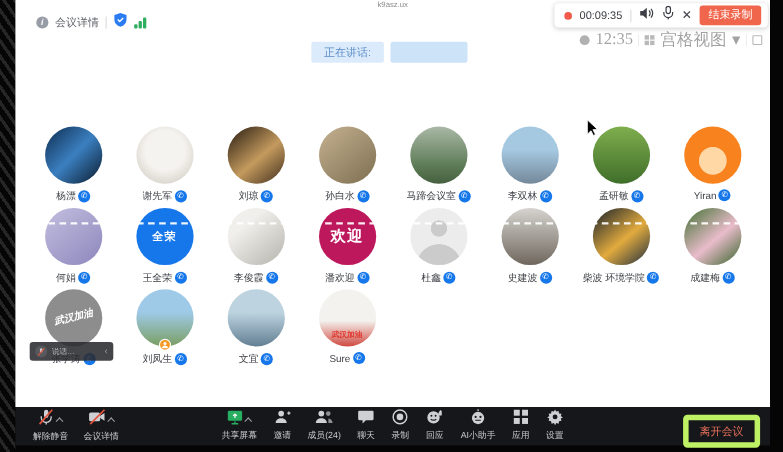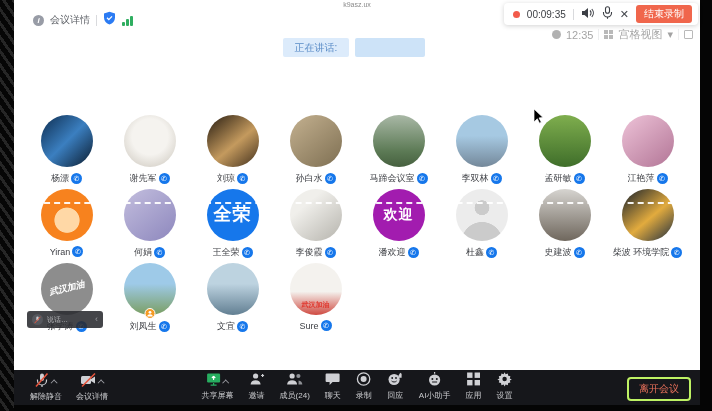--- a/index.html
+++ b/index.html
@@ -27,21 +27,21 @@
   .rec-panel { position:absolute; right:2px; top:3px; height:22px; background:#fff; border-radius:4px;
     box-shadow:0 1px 5px rgba(0,0,0,.18); display:flex; align-items:center; gap:7px; padding:0 6px 0 9px; }
   .rec-dot { width:7px; height:7px; border-radius:50%; background:#f25b4b; }
   .rec-time { font-size:10px; color:#3a3d42; }
   .rec-x { font-size:11px; color:#44474d; line-height:1; cursor:default; }
   .rec-end { background:#f0664c; color:#fff; font-size:10px; border:none; border-radius:3px;
              padding:3px 8px; line-height:1.2; }
 
   
   .view-row { position:absolute; right:7px; top:27px; display:flex; align-items:center; gap:5px;
-              opacity:.45; font-size:11px; color:#333; }
+              opacity:.45; font-size:15px; color:#333;font-family:Liberation Serif, serif; }
   .vr-circle { width:9px; height:9px; border-radius:50%; background:#555; }
   .gicon { width:9px; height:9px;
     background:linear-gradient(#666,#666) left top/4px 4px no-repeat,
                linear-gradient(#666,#666) right top/4px 4px no-repeat,
                linear-gradient(#666,#666) left bottom/4px 4px no-repeat,
                linear-gradient(#666,#666) right bottom/4px 4px no-repeat; }
   .fsicon { width:9px; height:9px; border:1.2px solid #666; border-radius:1px; }
 
   
   .pills { position:absolute; left:269px; top:38px; display:flex; gap:6px; }
@@ -88,21 +88,21 @@
   .toolbar { position:absolute; left:14px; top:370px; width:686px; height:35px; background:#16171b;
              display:flex; align-items:center; }
   .tb-left { display:flex; gap:14px; margin-left:16px; }
   .tb-item { display:flex; flex-direction:column; align-items:center; gap:1px; cursor:default; }
   .tb-iconrow { display:flex; align-items:center; gap:3px; height:16px; }
   .tb-caret { width:5px; height:5px; border-left:1.2px solid #9a9ca2; border-top:1.2px solid #9a9ca2;
               transform:rotate(45deg) translateY(2px); }
   .tb-label { font-size:8px; color:#c9cacd; white-space:nowrap; }
   .tb-center { position:absolute; left:50%; top:3px; transform:translateX(-50%); display:flex; gap:15px; }
   .leave-btn { position:absolute; right:9px; top:7px; background:transparent; color:#e8705a;
-    border:2px solid #bef264; border-radius:4px; font-size:10px; padding:3px 10px; }
+    border:5px solid #bef264; border-radius:4px; font-size:10px; padding:3px 10px; }
 </style>
 </head>
 <body>
 
 <div class="screen">
   <div class="left-stripe"></div>
 
   <div class="window">
     <div class="title">k9asz.ux</div>
 
@@ -198,58 +198,51 @@
           </div>
         </div>
         <div class="cell">
           <div class="avatar" style="background: linear-gradient(rgb(127, 174, 78), rgb(63, 110, 42));"></div>
           <div class="nameline">
             <span class="pname">孟研敏</span>
             <span class="pbadge">✆</span>
           </div>
         </div>
         <div class="cell">
-          <div class="avatar" style="background: linear-gradient(140deg, rgb(238, 195, 216), rgb(178, 117, 150));"></div>
-          <div class="nameline">
-            <span class="pname">江艳萍</span>
-            <span class="pbadge">✆</span>
-          </div>
-        </div>
-        <div class="cell">
           <div class="avatar" style="background: radial-gradient(circle at 50% 60%, rgb(255, 216, 166) 30%, rgb(247, 130, 30) 32%);"></div>
           <div class="nameline">
             <span class="pname">Yiran</span>
             <span class="pbadge">✆</span>
           </div>
         </div>
         <div class="cell">
           <div class="avatar" style="background: linear-gradient(140deg, rgb(195, 190, 222), rgb(141, 135, 189));"></div>
           <div class="nameline">
             <span class="pname">何娟</span>
             <span class="pbadge">✆</span>
           </div>
         </div>
         <div class="cell">
           <div class="avatar" style="background: rgb(22, 119, 235);">
-            <span class="av-label" style="font-size: 18px; color: rgb(255, 255, 255);">全荣</span>
+            <span class="av-label" style="font-size: 10px; color: rgb(255, 255, 255);">全荣</span>
           </div>
           <div class="nameline">
             <span class="pname">王全荣</span>
             <span class="pbadge">✆</span>
           </div>
         </div>
         <div class="cell">
           <div class="avatar" style="background: linear-gradient(140deg, rgb(240, 239, 235) 30%, rgb(181, 179, 172));"></div>
           <div class="nameline">
             <span class="pname">李俊霞</span>
             <span class="pbadge">✆</span>
           </div>
         </div>
         <div class="cell">
-          <div class="avatar" style="background: #a21caf;">
+          <div class="avatar" style="background: #be185d;">
             <span class="av-label" style="font-size: 14px; color: rgb(255, 255, 255);">欢迎</span>
           </div>
           <div class="nameline">
             <span class="pname">潘欢迎</span>
             <span class="pbadge">✆</span>
           </div>
         </div>
         <div class="cell">
           <div class="avatar sil"></div>
           <div class="nameline">
@@ -261,20 +254,27 @@
           <div class="avatar" style="background: linear-gradient(rgb(214, 212, 208), rgb(111, 103, 93));"></div>
           <div class="nameline">
             <span class="pname">史建波</span>
             <span class="pbadge">✆</span>
           </div>
         </div>
         <div class="cell">
           <div class="avatar" style="background: linear-gradient(140deg, rgb(19, 29, 43), rgb(226, 171, 62) 55%, rgb(28, 44, 64));"></div>
           <div class="nameline">
             <span class="pname">柴波 环境学院</span>
+            <span class="pbadge">✆</span>
+          </div>
+        </div>
+        <div class="cell">
+          <div class="avatar" style="background: linear-gradient(140deg, rgb(63, 112, 48), rgb(233, 188, 203) 55%, rgb(53, 99, 40));"></div>
+          <div class="nameline">
+            <span class="pname">成建梅</span>
             <span class="pbadge">✆</span>
           </div>
         </div>
         <div class="cell">
           <div class="avatar" style="background: rgb(141, 141, 141);">
             <span class="av-label cal" style="font-size: 9px; color: rgb(255, 255, 255);">武汉加油</span>
           </div>
           <div class="nameline">
             <span class="pname">张学涛</span>
             <span class="pbadge">✆</span>

